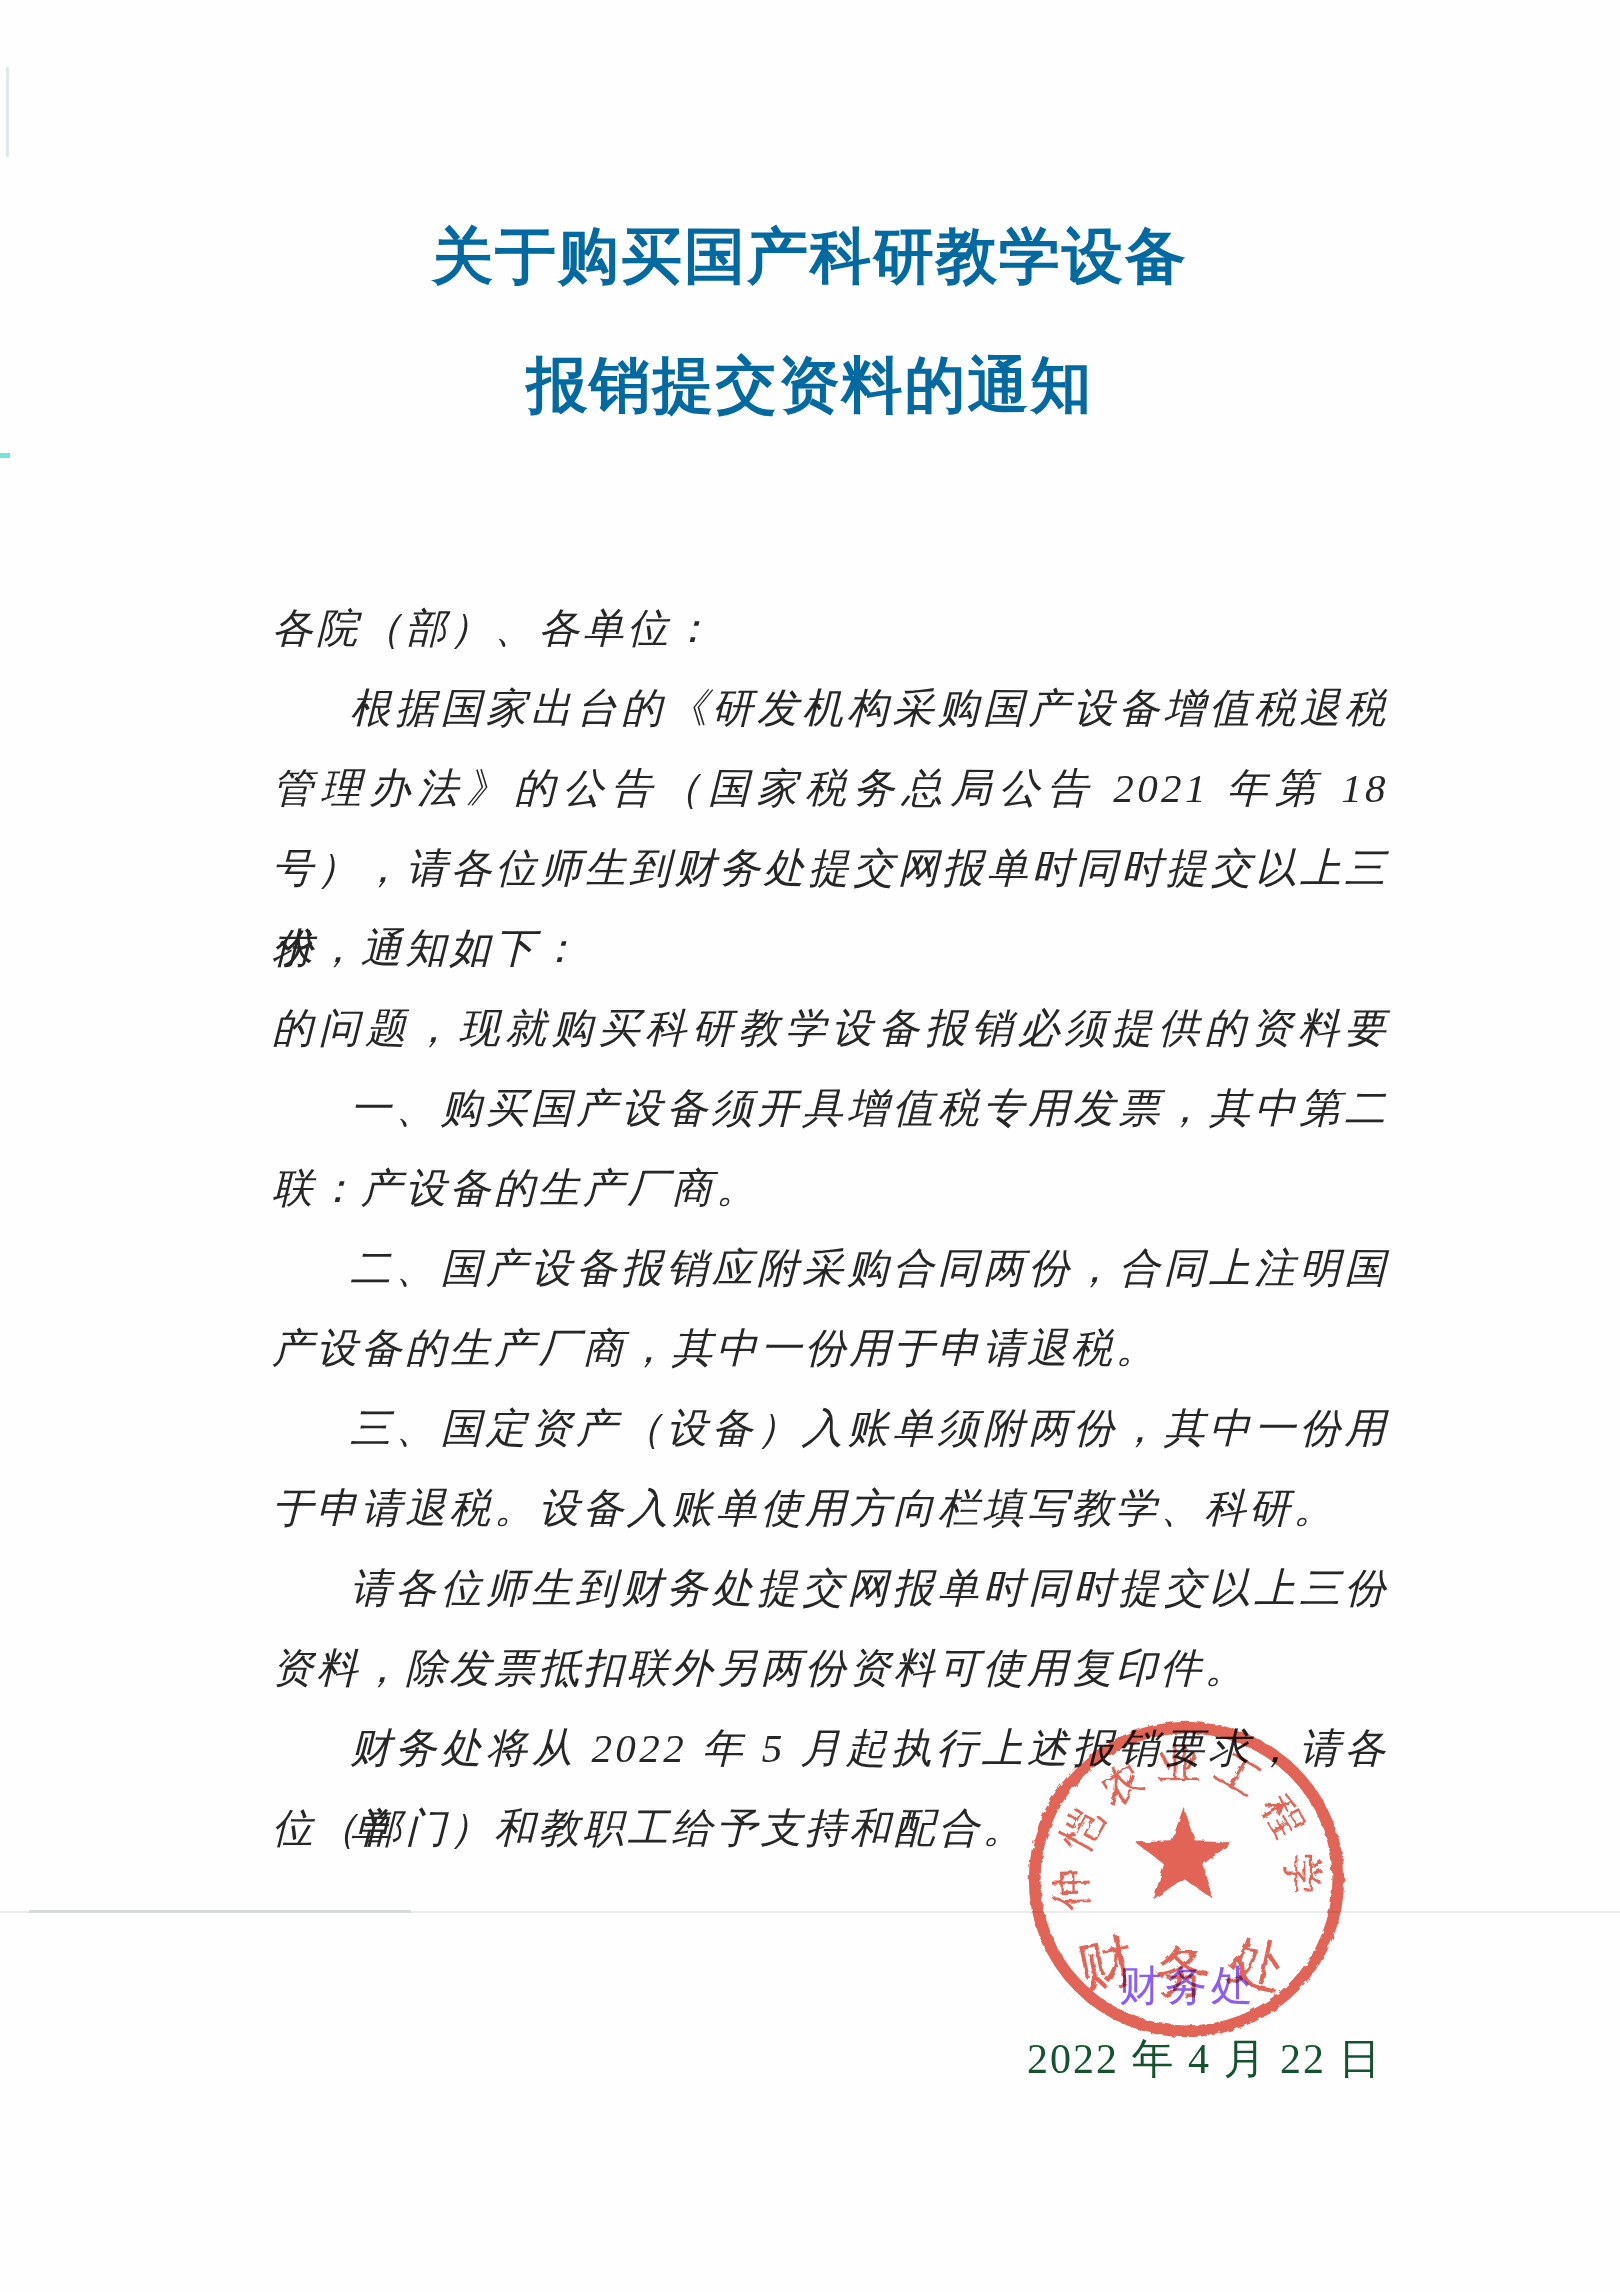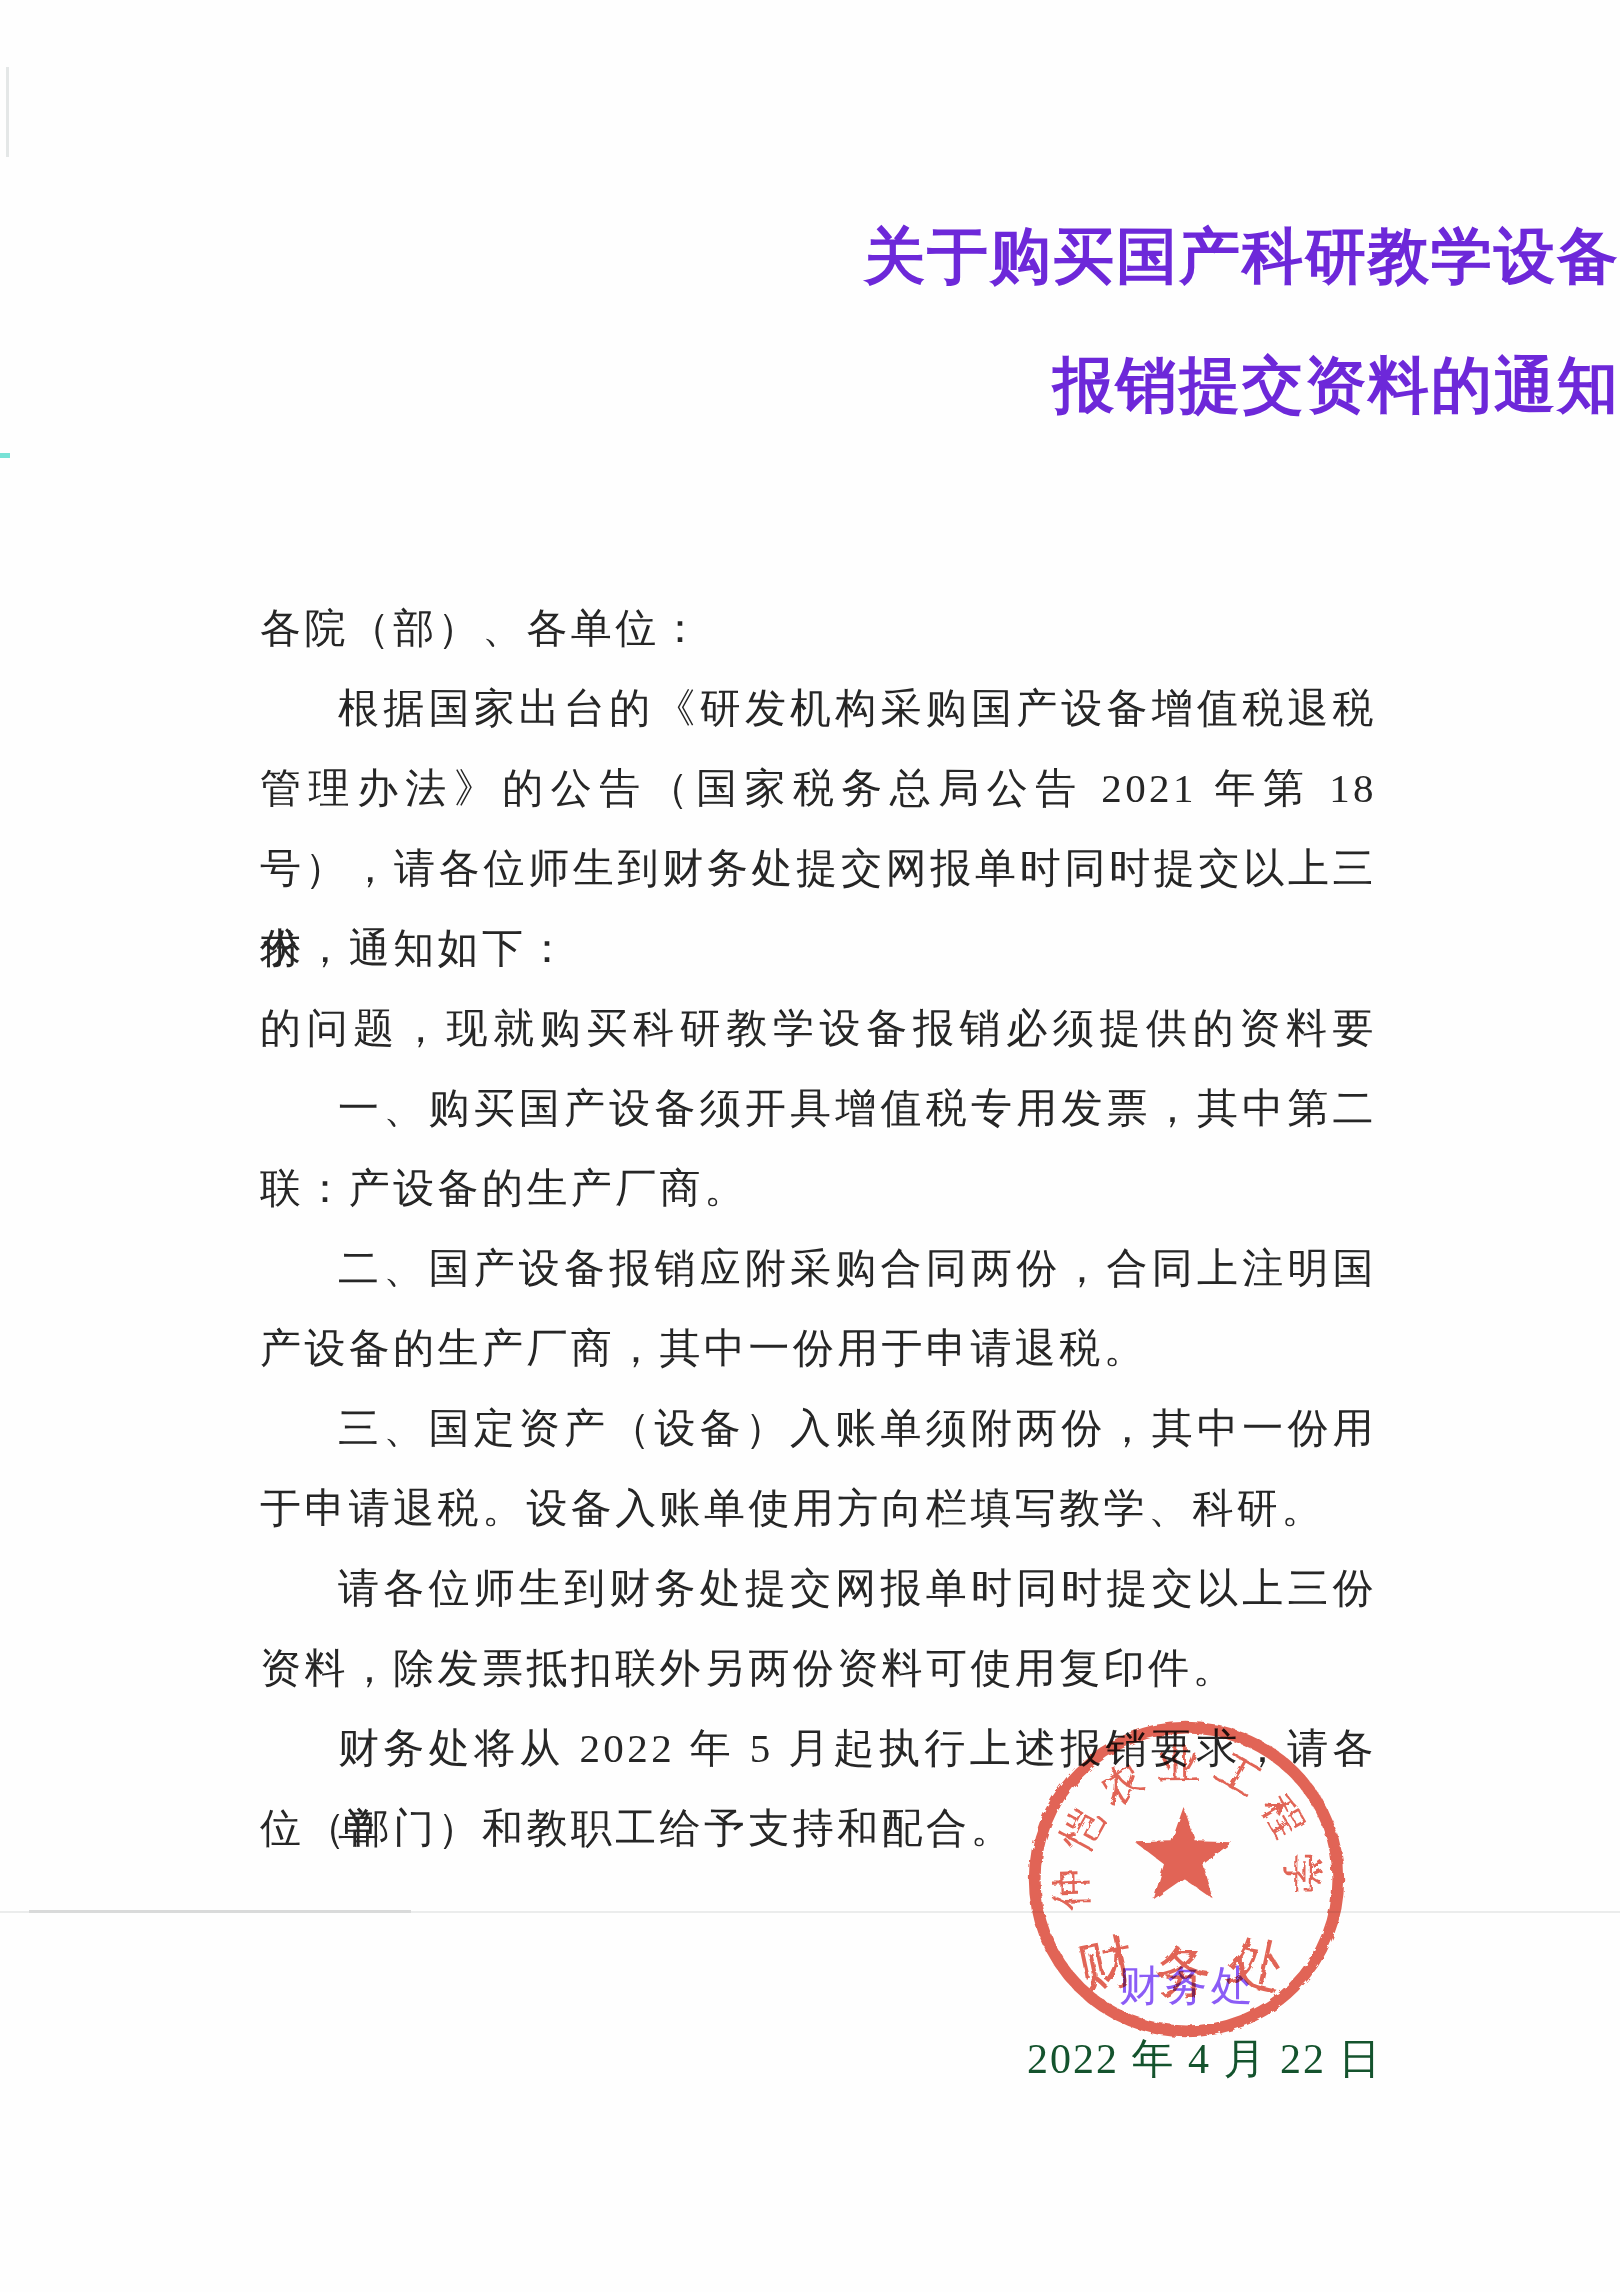--- a/index.html
+++ b/index.html
@@ -9,35 +9,36 @@
     margin:0 auto;
     background:#fefefe;
     overflow:hidden;
     font-family:"Liberation Serif", serif;
   }
 
   
   .title-block{
     position:absolute;
     left:0; top:192px; width:1620px;
-    text-align:right;
-    color:#6d28d9;
+    text-align:center;
+    color:#0369a1;
   }
   .title-line{
     height:129px; line-height:129px;
     font-size:61px; font-weight:700;
     letter-spacing:2px;
   }
 
   
   .body-block{
     position:absolute;
-    left:260px; top:588px;
+    left:272px; top:588px;
     width:1117px;
     color:#262626;
+    font-style:italic;
   }
   .line{
     height:80px; line-height:80px;
     font-size:41px;
     letter-spacing:3.4px;
     white-space:pre-wrap;
   }
   .line.indent{ padding-left:78px; }
   .line.fill{ text-align:justify; text-align-last:justify; }
 

